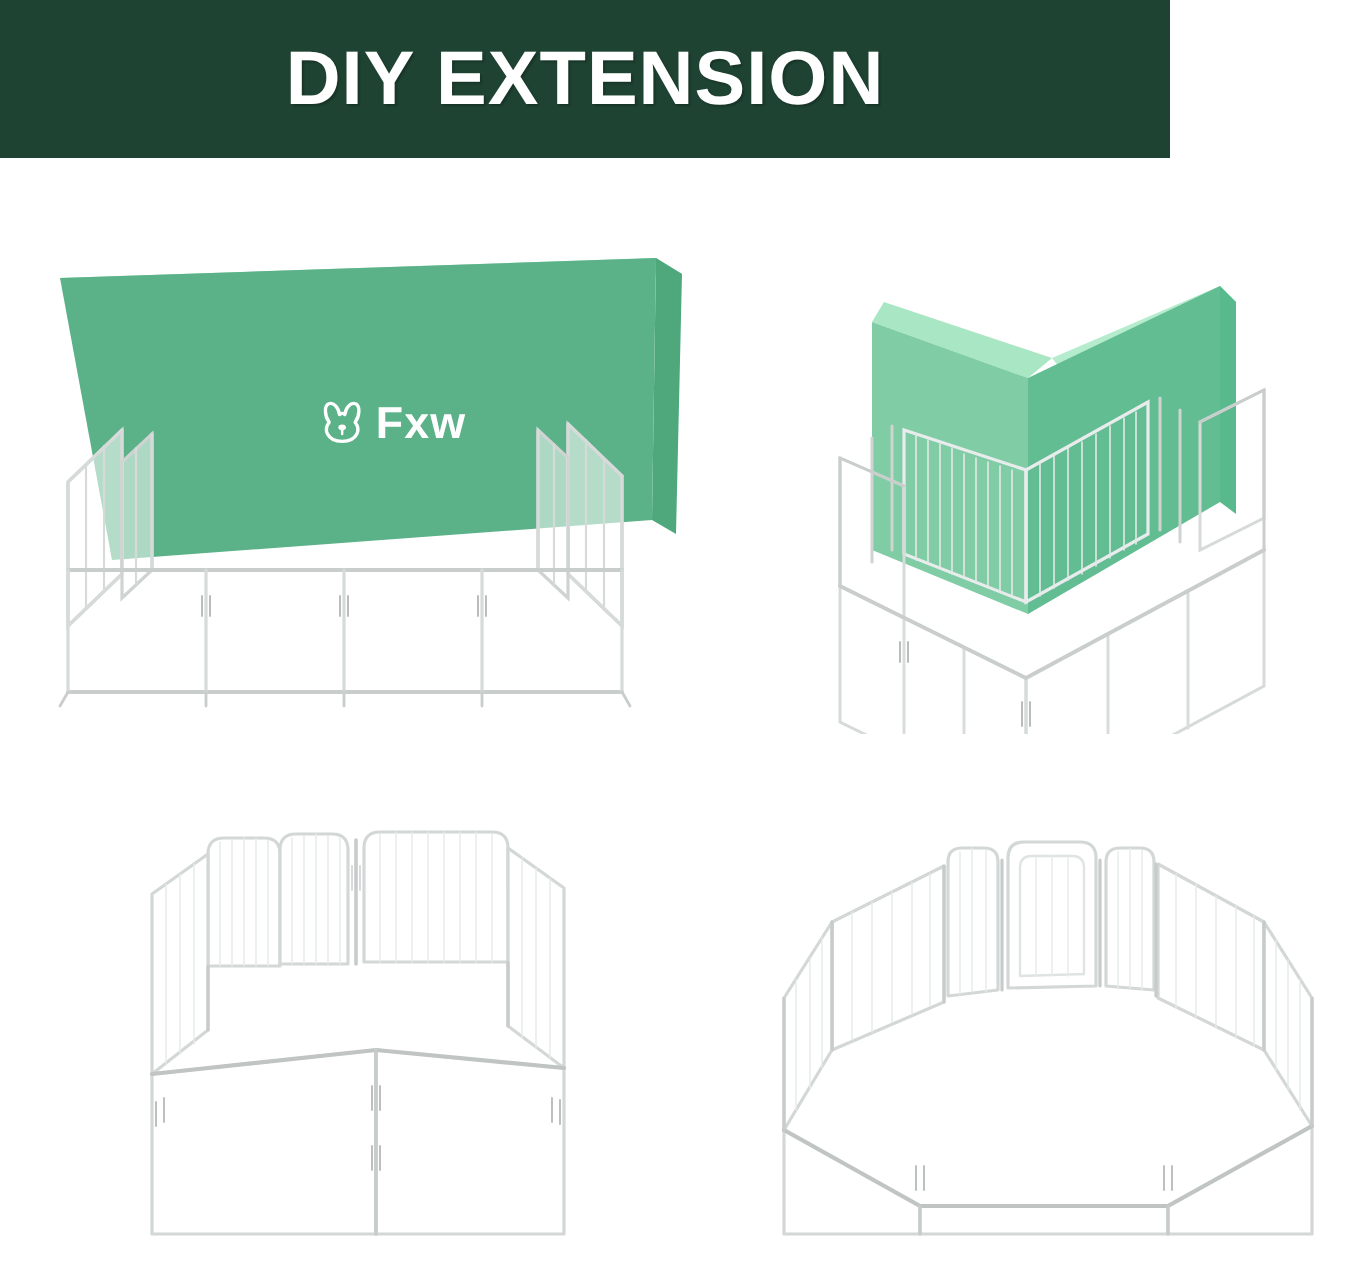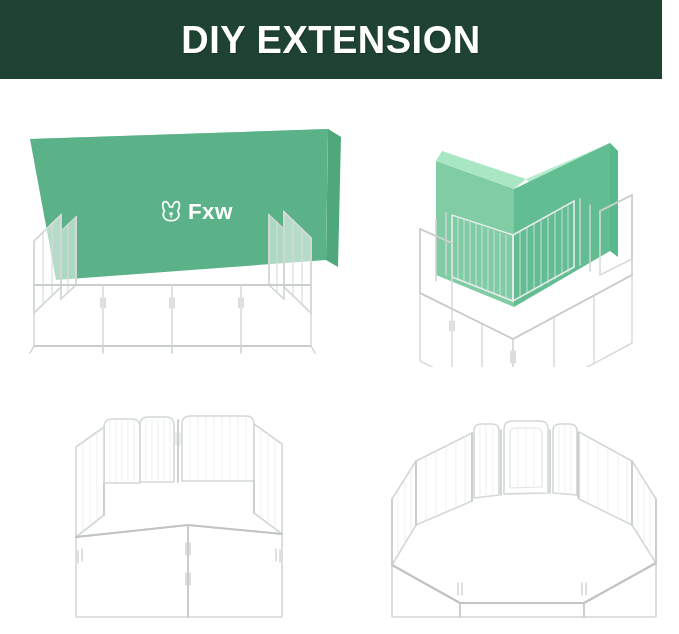--- a/index.html
+++ b/index.html
@@ -15,21 +15,21 @@
     width: 679px;
     height: 634px;
     background: #ffffff;
     overflow: hidden;
   }
   
   .banner {
     position: absolute;
     left: 0;
     top: 0;
-    width: 662px;
+    width: 585px;
     height: 79px;
     background: #1e4332;
     display: flex;
     align-items: center;
     justify-content: center;
     text-align: right;
   }
   .banner-title {
     color: #ffffff;
     font-family: "Liberation Sans", sans-serif;

